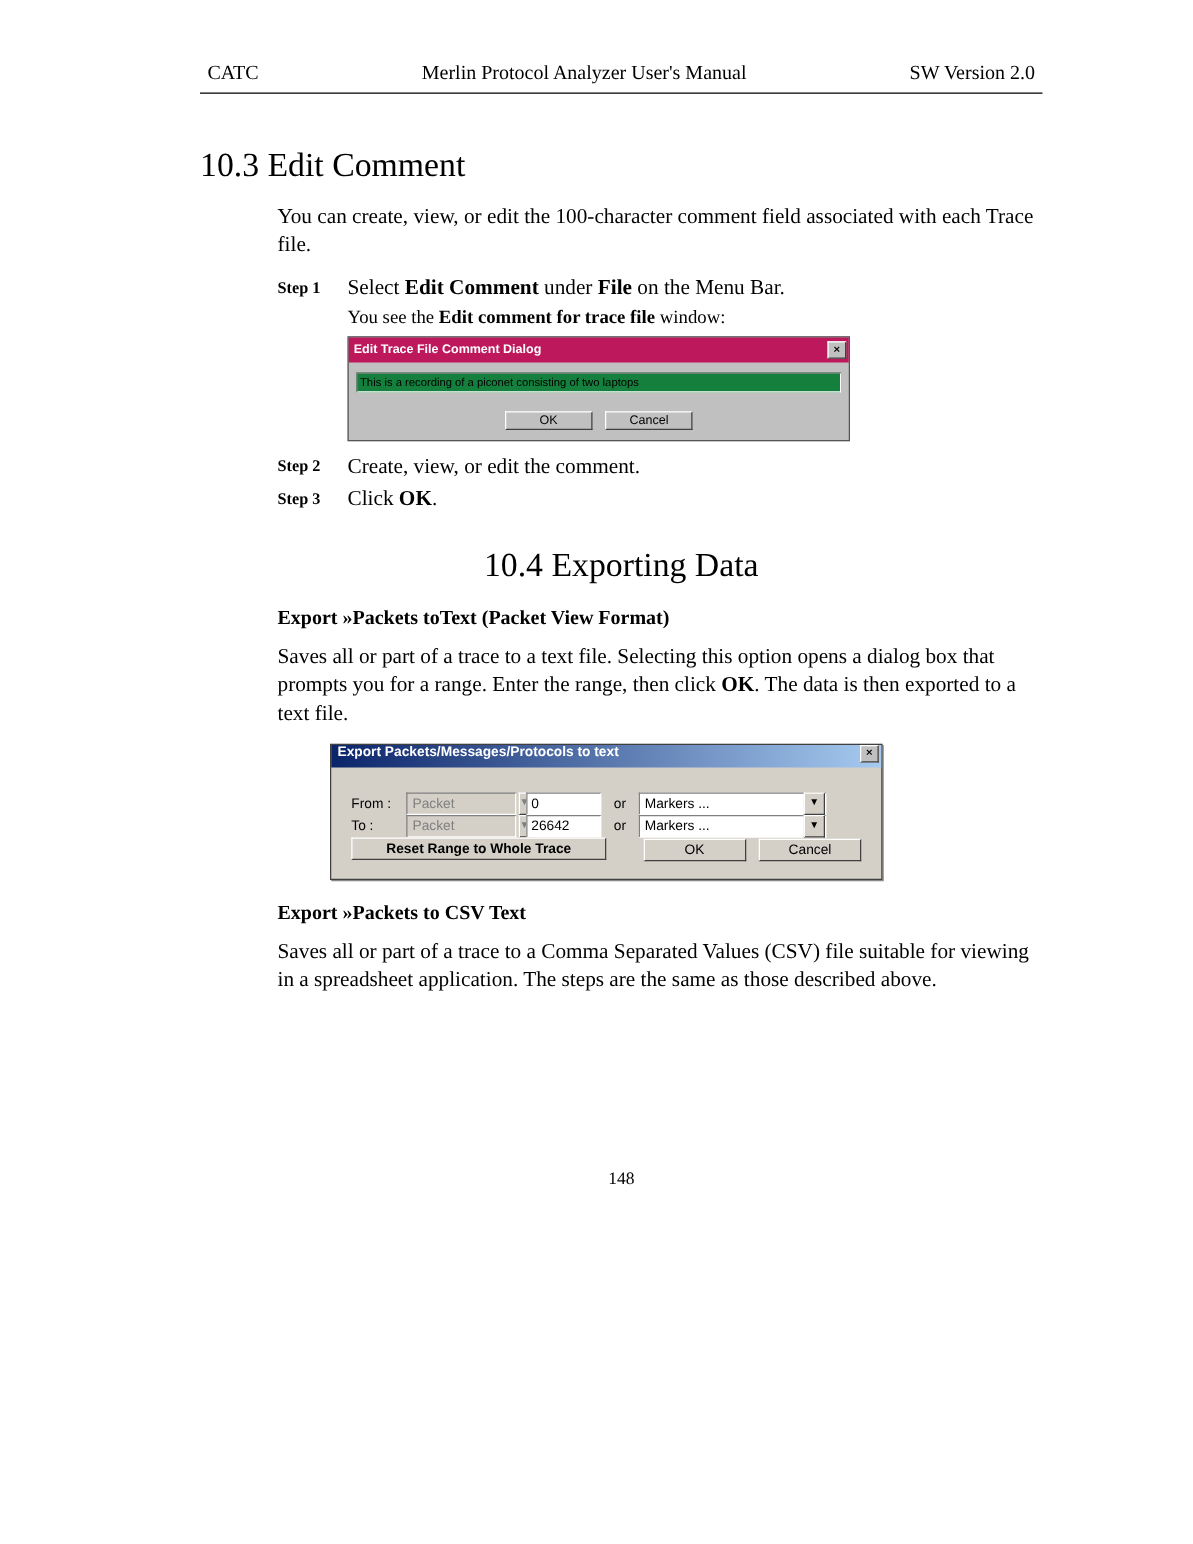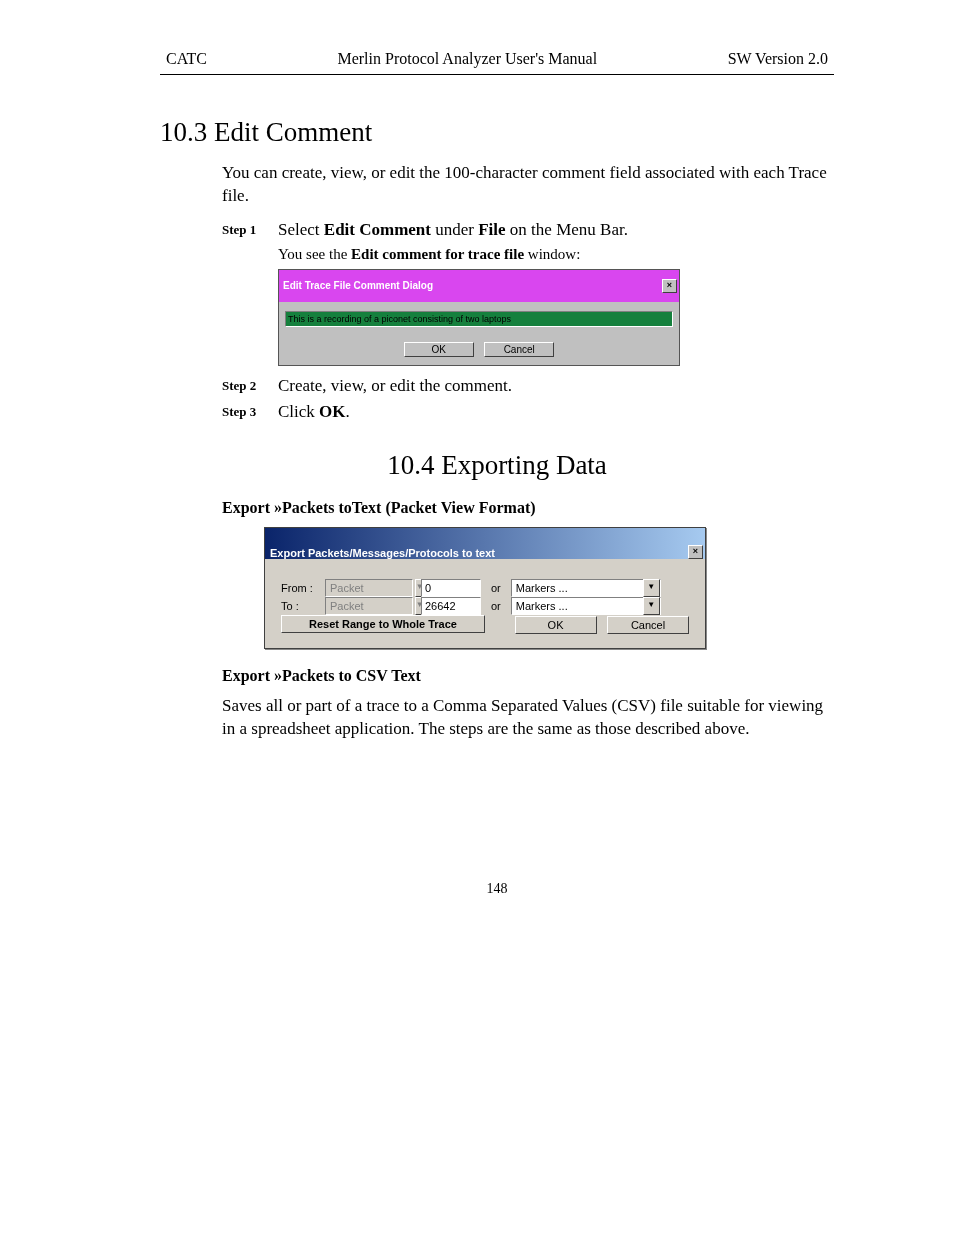--- a/index.html
+++ b/index.html
@@ -62,26 +62,26 @@
   }
   
   .dlg1 {
     width: 400px;
     margin: 4px 0 10px 56px;
     border: 1px solid #555;
     background: #c0c0c0;
     font-family: Tahoma, Arial, sans-serif;
   }
   .dlg1-titlebar {
-    background: #d946ef;
+    background: #be185d;
     color: #fff;
     display: flex;
     justify-content: space-between;
     align-items: center;
-    height: 32px;
+    height: 20px;
     padding: 0 2px 0 4px;
     font-size: 10px;
     font-weight: bold;
   }
   .close-btn {
     width: 13px;
     height: 12px;
     background: #c0c0c0;
     border: 1px solid #fff;
     border-right-color: #404040;
@@ -132,22 +132,22 @@
     border: 1px solid #404040;
     background: #d4d0c8;
     font-family: Tahoma, Arial, sans-serif;
     box-shadow: 1px 1px 0 #888;
   }
   .dlg2-titlebar {
     background: linear-gradient(to right, #0a246a, #a6caf0);
     color: #fff;
     display: flex;
     justify-content: space-between;
-    align-items: flex-end;
-    height: 31px;
+    align-items: flex-start;
+    height: 18px;
     padding: 0 2px 0 5px;
     font-size: 11px;
     font-weight: bold;
   }
   .dlg2-body {
     padding: 20px 16px 14px 16px;
   }
   .dlg2-row {
     display: flex;
     align-items: center;
@@ -267,20 +267,23 @@
       <span class="step-label">Step 3</span>
       <span class="step-text">
         <span>Click </span><span class="b">OK</span><span>.</span>
       </span>
     </div>
   </div>
 
   <h2 class="section" style="margin-top:28px;text-align:center;">10.4  Exporting Data</h2>
   <div class="body-indent">
     <div class="subhead">Export »Packets toText (Packet View Format)</div>
+    <p class="body">
+      <span>Saves all or part of a trace to a text file.  Selecting this option opens a dialog box that prompts you for a range.  Enter the range, then click </span><span class="b">OK</span><span>.  The data is then exported to a text file.</span>
+    </p>
 
     <div class="dlg2">
       <div class="dlg2-titlebar">
         <span>Export Packets/Messages/Protocols to text</span>
         <span class="close-btn">×</span>
       </div>
       <div class="dlg2-body">
         <div class="dlg2-row">
           <span class="lbl">From :</span>
           <div class="combo disabled" style="width:88px;">

